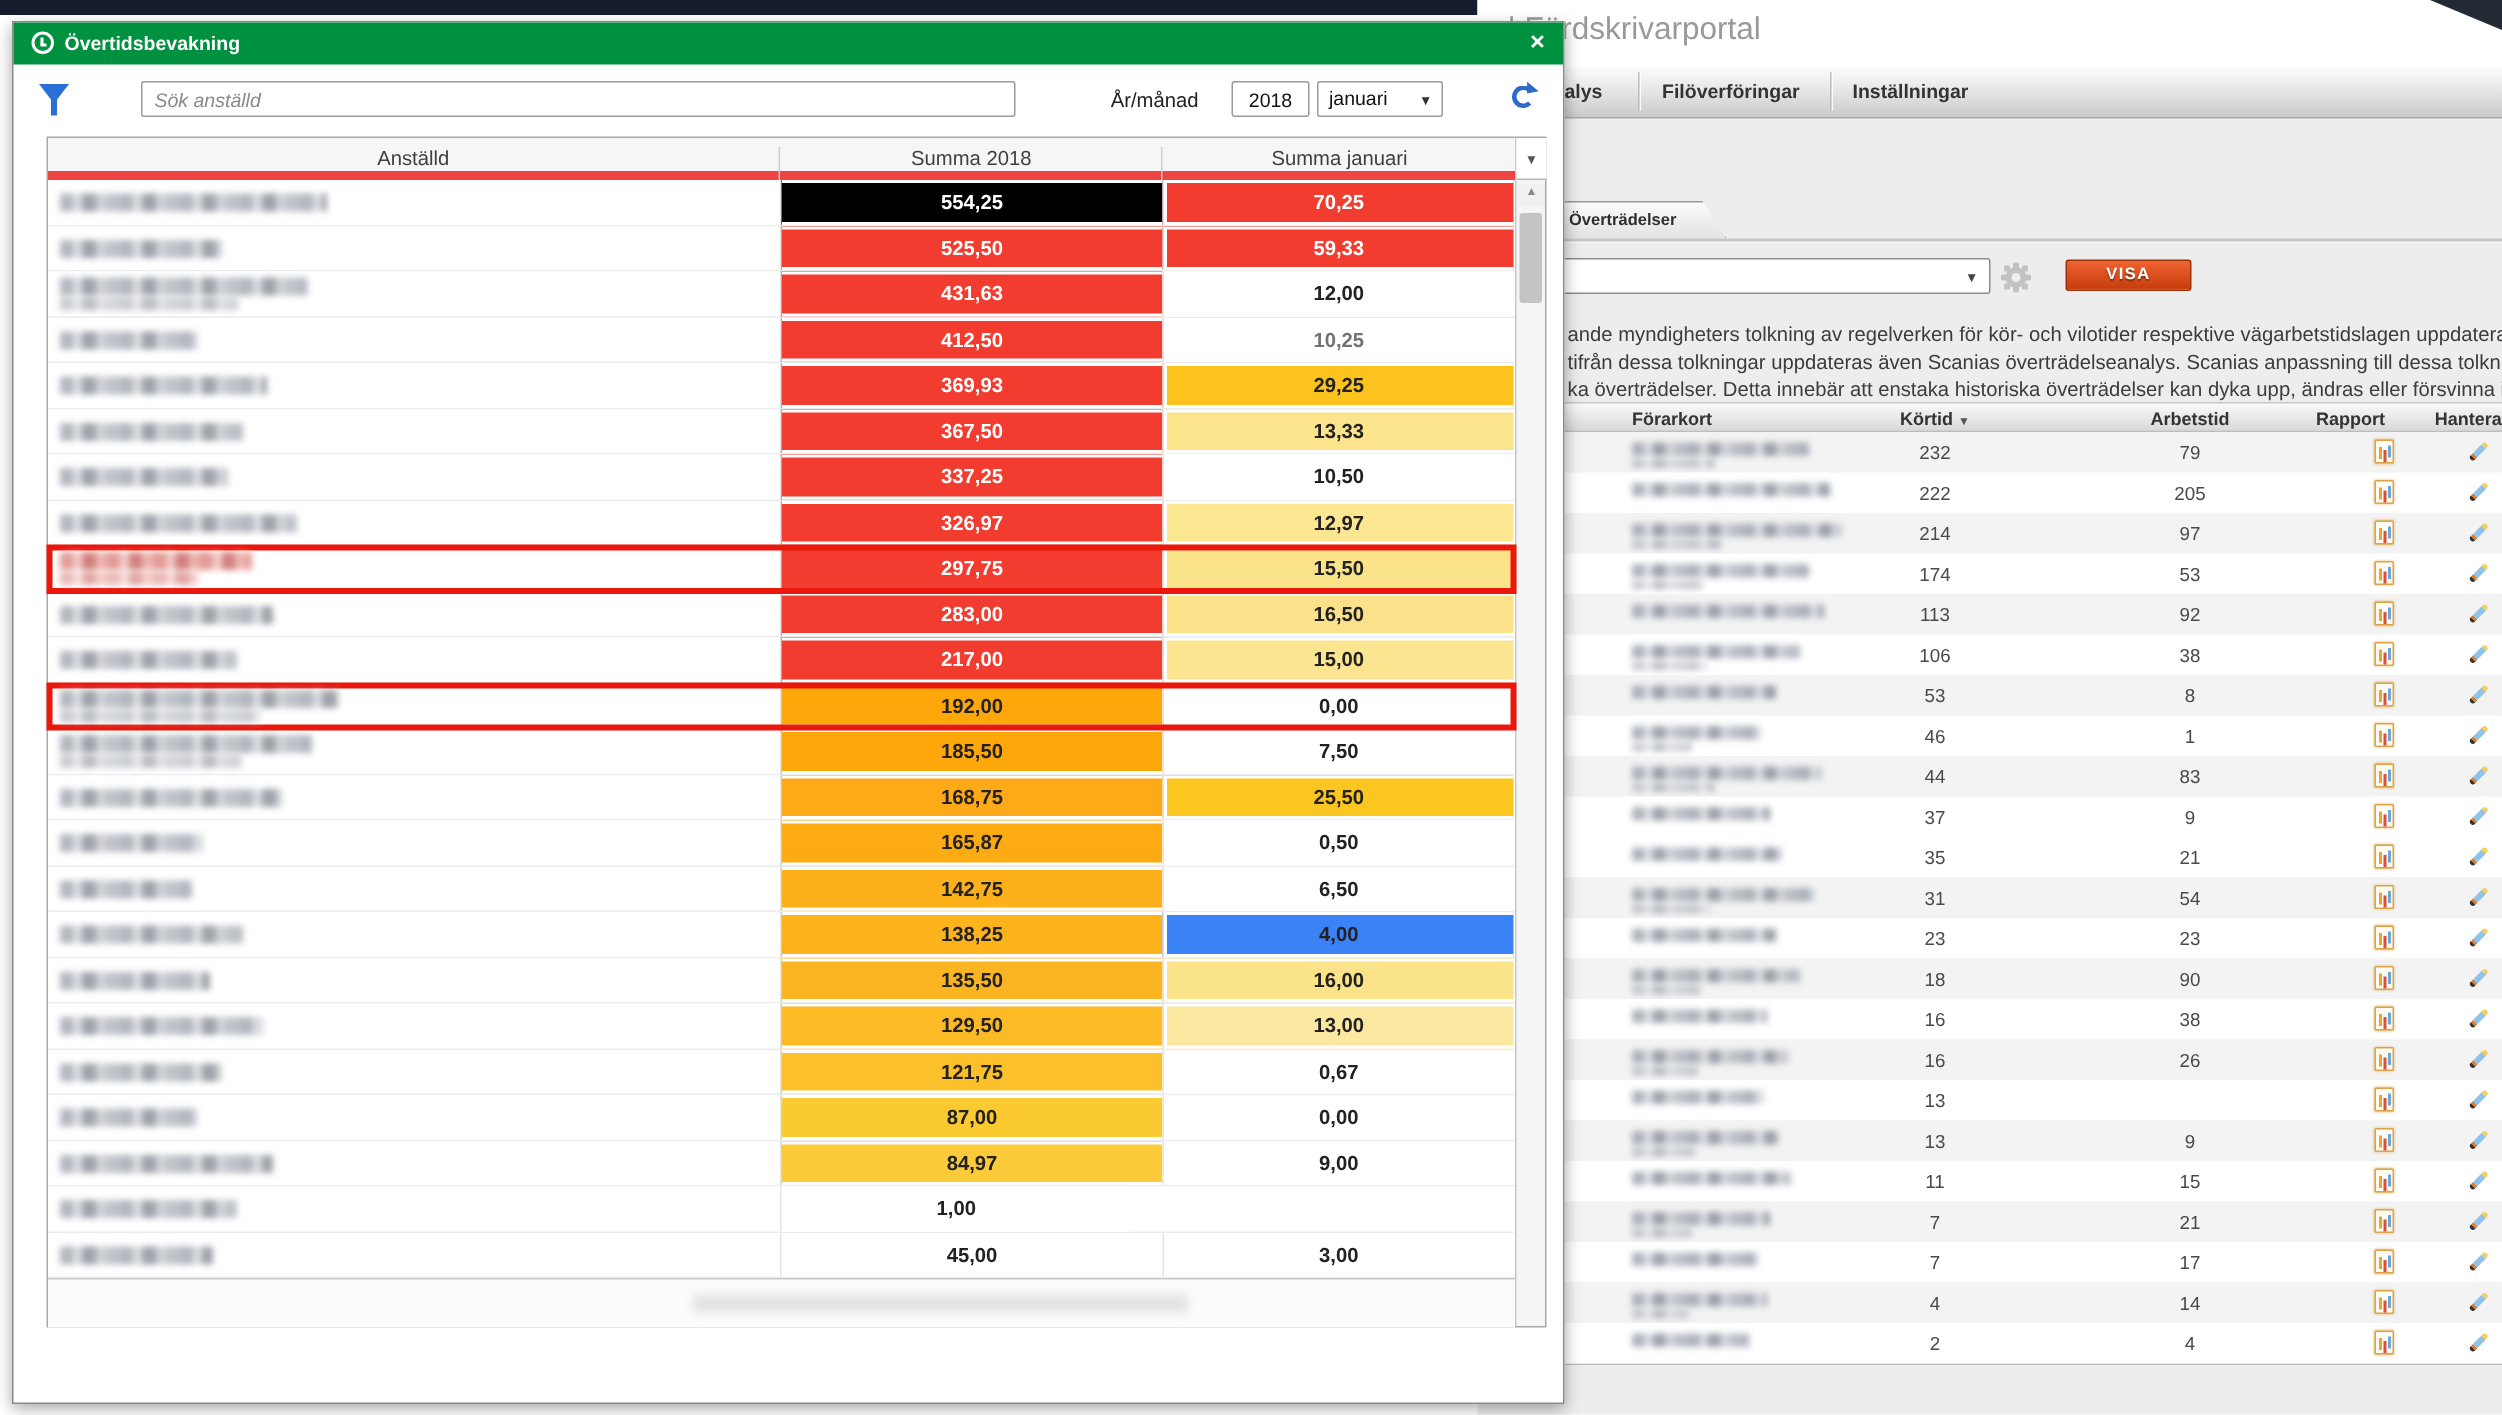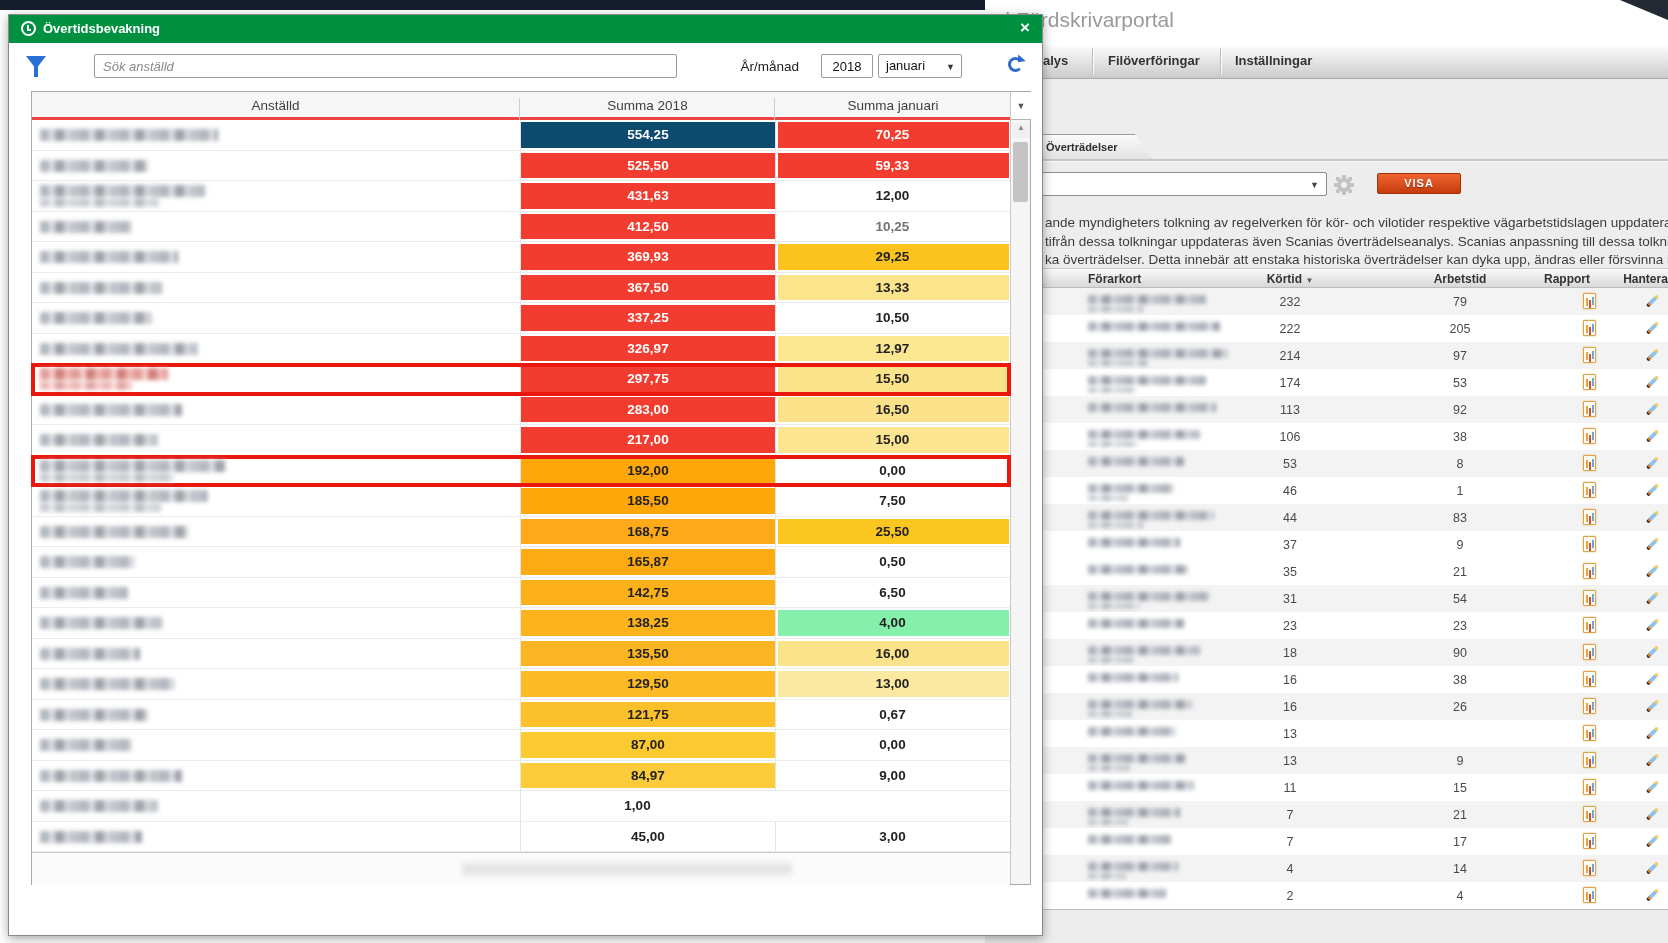--- a/index.html
+++ b/index.html
@@ -85,21 +85,21 @@
   #month-select { position:absolute; left:869px; top:39px; width:84px; height:24px; border:1px solid #9a9a9a;
     border-radius:2px; background:#fff; font-size:13px; color:#111; line-height:22px; padding-left:7px; cursor:pointer; }
   #month-select .arr { position:absolute; right:6px; top:1px; font-size:9px; color:#333; }
   .refresh-icon { position:absolute; left:999px; top:42px; width:15px; height:15px;
     border:3px solid #2c6bc8; border-radius:50%; border-right-color:transparent; cursor:pointer; }
   .refresh-icon::after { content:""; position:absolute; right:-5px; top:-3px; width:0; height:0;
     border-left:5px solid transparent; border-right:5px solid transparent; border-top:6px solid #2c6bc8; transform:rotate(40deg); }
 
   
   #ot-table { position:absolute; left:22px; top:76px; width:1000px; height:794px; border:1px solid #a9a9a9; background:#fff; }
-  #ot-head { position:relative; height:28px; background:#f6f6f6; border-bottom:3px solid #ef4444; }
+  #ot-head { position:relative; height:28px; background:#f6f6f6; border-bottom:6px solid #ef4444; }
   .ot-h { position:absolute; top:6px; font-size:13.5px; color:#3f3f3f; text-align:center; }
   .ot-h.h1 { left:0; width:488px; border-right:1px solid #cecece; height:22px; }
   .ot-h.h2 { left:489px; width:254px; border-right:1px solid #cecece; height:22px; }
   .ot-h.h3 { left:744px; width:234px; }
   #ot-body { position:relative; width:978px; }
   .ot-row { position:relative; display:flex; height:30.5px; border-bottom:1px solid #ececec; background:#fff; }
   .ot-row.hl { outline:4px solid #e9170c; outline-offset:-3px; z-index:2; }
   .ot-name { width:488px; position:relative; }
   .blur { position:absolute; left:8px; top:9px; height:12px; border-radius:1px; filter:blur(2.3px); opacity:.85;
     background:repeating-linear-gradient(90deg,#a6abb4 0 9px,#d3d6da 9px 15px,#8e939c 15px 24px,#c7cacf 24px 31px,#b4b9c0 31px 40px); }
@@ -415,21 +415,21 @@
     <div id="ot-head">
       <span class="ot-h h1">Anställd</span>
       <span class="ot-h h2">Summa 2018</span>
       <span class="ot-h h3">Summa januari</span>
     </div>
     <div id="ot-body">
         <div class="ot-row">
           <div class="ot-name">
             <div class="blur" style="width: 178px;"></div>
           </div>
-          <div class="ot-val" style="background: #0c4a6e; color: rgb(255, 255, 255);">554,25</div>
+          <div class="ot-val" style="background: #000000; color: rgb(255, 255, 255);">554,25</div>
           <div class="ot-val v2" style="background: rgb(242, 60, 48); color: rgb(255, 255, 255);">70,25</div>
         </div>
         <div class="ot-row">
           <div class="ot-name">
             <div class="blur" style="width: 108px;"></div>
           </div>
           <div class="ot-val" style="background: rgb(242, 60, 48); color: rgb(255, 255, 255);">525,50</div>
           <div class="ot-val v2" style="background: rgb(242, 60, 48); color: rgb(255, 255, 255);">59,33</div>
         </div>
         <div class="ot-row">
@@ -532,21 +532,21 @@
             <div class="blur" style="width: 88px;"></div>
           </div>
           <div class="ot-val" style="background: rgb(252, 177, 26); color: rgb(34, 34, 34);">142,75</div>
           <div class="ot-val v2" style="background: rgb(255, 255, 255); color: rgb(34, 34, 34);">6,50</div>
         </div>
         <div class="ot-row">
           <div class="ot-name">
             <div class="blur" style="width: 122px;"></div>
           </div>
           <div class="ot-val" style="background: rgb(252, 179, 28); color: rgb(34, 34, 34);">138,25</div>
-          <div class="ot-val v2" style="background: #86efac; color: rgb(34, 34, 34);">4,00</div>
+          <div class="ot-val v2" style="background: #3b82f6; color: rgb(34, 34, 34);">4,00</div>
         </div>
         <div class="ot-row">
           <div class="ot-name">
             <div class="blur" style="width: 100px;"></div>
           </div>
           <div class="ot-val" style="background: rgb(252, 181, 34); color: rgb(34, 34, 34);">135,50</div>
           <div class="ot-val v2" style="background: rgb(251, 227, 137); color: rgb(34, 34, 34);">16,00</div>
         </div>
         <div class="ot-row">
           <div class="ot-name">

